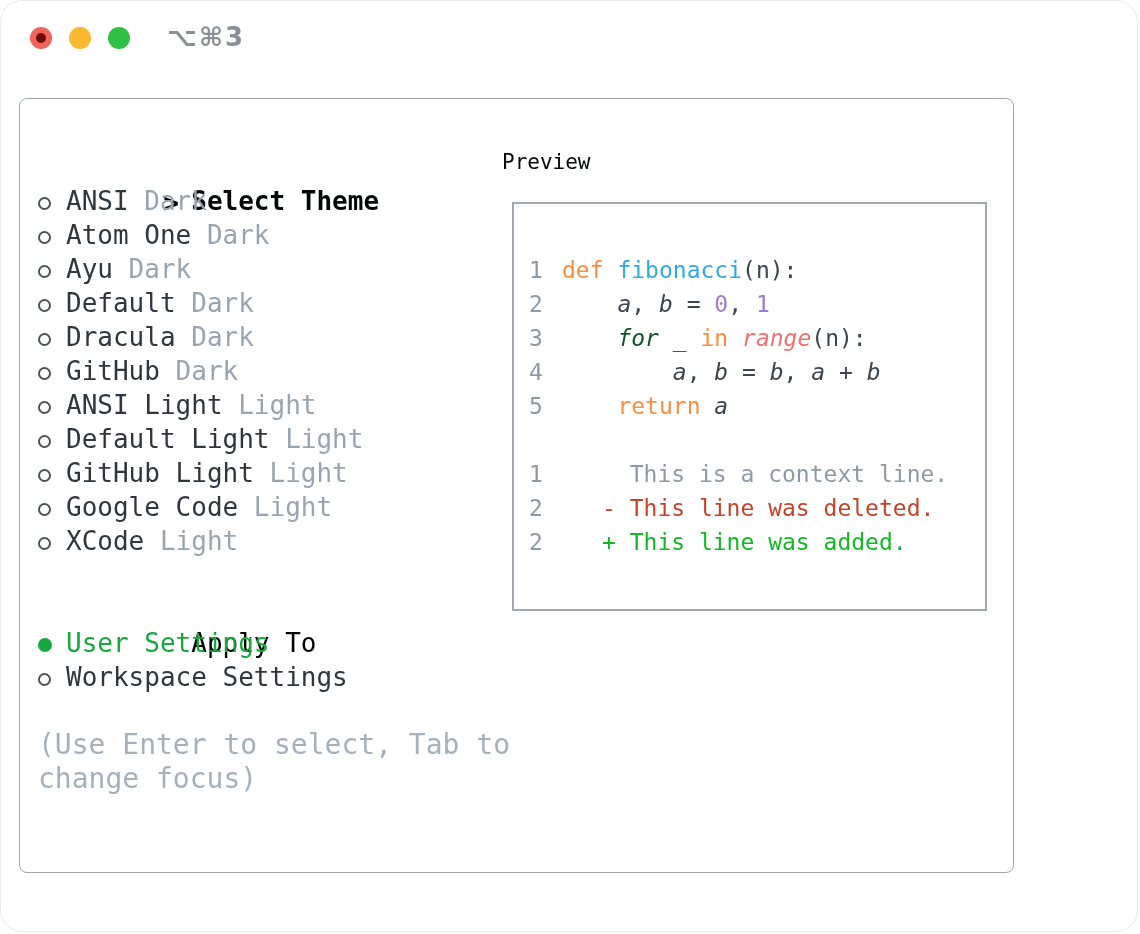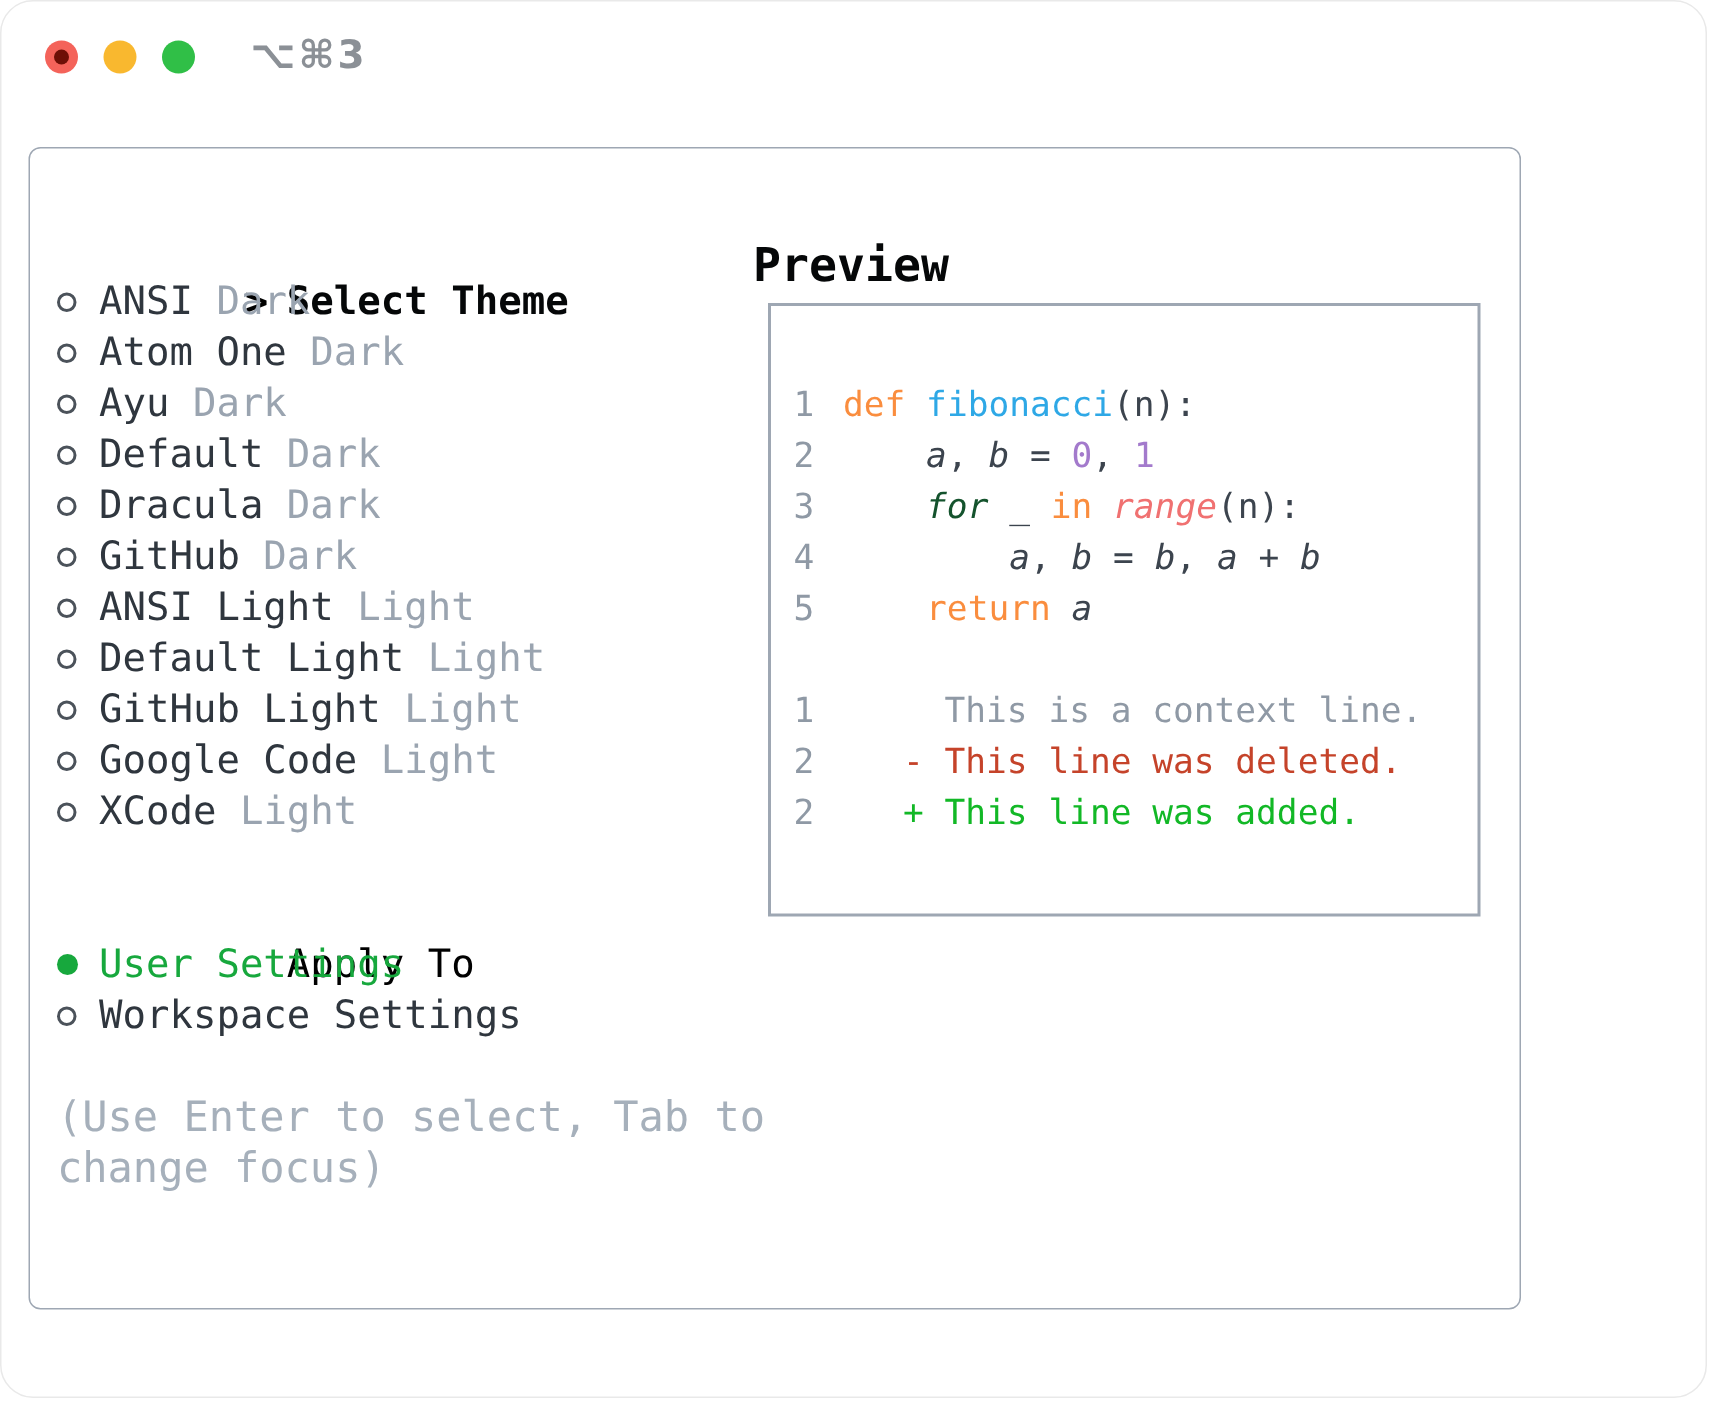--- a/index.html
+++ b/index.html
@@ -55,23 +55,23 @@
   .item-name { color: #2f363e; }
   .item-variant { color: #9aa4b0; }
   .row.sel .item-name { color: #17a83d; }
   .apply-hdr { color: #000000; }
   .opt-label { color: #2f363e; }
   .row.sel .opt-label { color: #17a83d; }
   .blank { height: 34px; }
   .hint-line { height: 34px; line-height: 34px; font-size: 28px; color: #a6b0bb; white-space: pre; }
   
   .preview-header {
-    position: absolute; left: 482px; top: 61px;
-    height: 34px; line-height: 34px; font-size: 31px;
-    font-weight: bold; color: #050708;
+    position: absolute; left: 482px; top: 46px;
+    height: 34px; line-height: 34px; font-size: 21px;
+    font-weight: normal; color: #050708;
   }
   .preview-box {
     position: absolute; left: 492px; top: 103px;
     width: 475px; height: 409px;
     border: 2px solid #9ea7b3; box-sizing: border-box;
     background: #ffffff;
     padding-top: 49px;
   }
   .pv-line { position: relative; height: 34px; line-height: 34px; font-size: 23px; }
   .pv-gutter { position: absolute; left: 15px; color: #8f99a5; }

